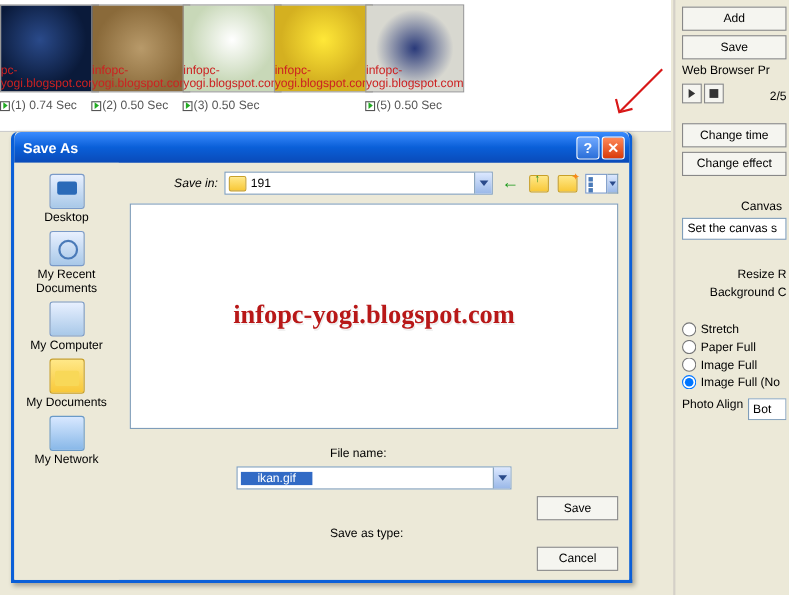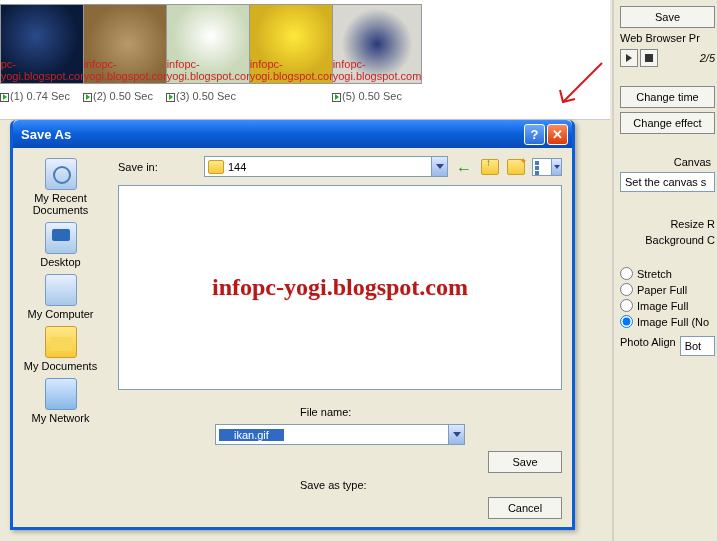--- a/index.html
+++ b/index.html
@@ -14,21 +14,21 @@
 .thumb-img.t3 { background: radial-gradient(circle at 50% 40%, #fff 0%, #c8d8b8 60%); }
 .thumb-img.t4 { background: radial-gradient(circle at 50% 40%, #ffe838 0%, #d4b020 60%); }
 .thumb-img.t5 { background: radial-gradient(circle at 50% 50%, #2a3a7a 0%, #d8d8d0 60%); }
 .thumb-cap { color: #555; font-size: 10px; padding-top: 6px; white-space: nowrap; }
 .play-tri { display: inline-flex; width: 9px; height: 9px; border: 1px solid #555; align-items: center; justify-content: center; margin-right: 1px; }
 .play-tri::before { content: ""; border-left: 4px solid #2a2; border-top: 3px solid transparent; border-bottom: 3px solid transparent; }
 
 .right-panel { position: absolute; top: 0; right: 0; width: 105px; height: 541px; background: #ece9d8; border-left: 2px solid #d4d0c8; padding: 6px 2px 0 6px; }
 .btn { height: 22px; border: 1px solid #888; background: #f5f5f0; margin-bottom: 4px; display: flex; align-items: center; justify-content: center; cursor: pointer; }
 .label-row { font-size: 11px; margin: 4px 0; color: #000; white-space: nowrap; overflow: hidden; }
-.player-row { display: flex; align-items: center; gap: 2px; margin: 4px 0; height: 20px; font-style: italic; }
+.player-row { display: flex; align-items: flex-end; gap: 2px; margin: 4px 0; height: 20px; }
 .pbtn { width: 18px; height: 18px; border: 1px solid #888; background: #f5f5f0; display: flex; align-items: center; justify-content: center; }
 .pbtn.play::before { content: ""; border-left: 6px solid #333; border-top: 4px solid transparent; border-bottom: 4px solid transparent; }
 .pbtn.stop::before { content: ""; width: 8px; height: 8px; background: #333; }
 .input-box { height: 20px; border: 1px solid #7f9db9; background: #fff; padding: 2px 4px; display: flex; align-items: center; overflow: hidden; white-space: nowrap; }
 .radio-row { display: flex; align-items: center; gap: 4px; margin: 3px 0; white-space: nowrap; }
 .radio-row input { margin: 0; }
 
 .arrow { position: absolute; top: 60px; left: 555px; width: 50px; height: 50px; }
 
 .dialog { position: absolute; top: 120px; left: 10px; width: 565px; height: 410px; border: 3px solid #0a5fd8; border-top: none; border-radius: 6px 6px 0 0; background: #ece9d8; box-shadow: 2px 2px 5px rgba(0,0,0,.3); }
@@ -47,21 +47,21 @@
 .pi-desktop { background: linear-gradient(#e8f0ff,#a8c8e8); border: 1px solid #7a9ac8; position: relative; }
 .pi-desktop::after { content: ""; position: absolute; width: 18px; height: 12px; background: #2a6ab8; top: 6px; left: 6px; border-radius: 2px; }
 .pi-docs { background: linear-gradient(#ffe888,#f8c838); border: 1px solid #c8a028; position: relative; }
 .pi-docs::before { content: ""; position: absolute; width: 22px; height: 14px; background: #f8d858; top: 10px; left: 4px; border-radius: 2px; }
 .pi-computer { background: linear-gradient(#e8f0ff,#a8c8e8); border: 1px solid #7a9ac8; }
 .pi-network { background: linear-gradient(#d8e8ff,#88b8e8); border: 1px solid #6a9ac8; }
 .place-label { font-size: 11px; line-height: 12px; }
 
 .dialog-main { flex: 1; padding: 8px 10px; display: flex; flex-direction: column; }
 .top-row { display: flex; align-items: center; gap: 6px; margin-bottom: 8px; }
-.top-row-label { width: 80px; text-align: left; }
+.top-row-label { width: 80px; text-align: right; font-style: italic; }
 .savein-combo { flex: 1; height: 21px; border: 1px solid #7f9db9; background: #fff; display: flex; align-items: center; padding: 0 3px; }
 .folder-glyph { width: 16px; height: 14px; background: linear-gradient(#ffe888,#f8c838); border: 1px solid #c8a028; border-radius: 2px; margin-right: 4px; }
 .combo-arrow { width: 16px; height: 19px; background: linear-gradient(#dce8ff,#9ab8e8); border-left: 1px solid #7f9db9; margin-left: auto; margin-right: -3px; display: flex; align-items: center; justify-content: center; }
 .combo-arrow::before { content: ""; border-top: 5px solid #2a4a8a; border-left: 4px solid transparent; border-right: 4px solid transparent; }
 .nav-icon { width: 20px; height: 20px; display: flex; align-items: center; justify-content: center; }
 .ni-back { color: #1a9a1a; font-size: 16px; font-weight: bold; }
 .ni-up { width: 18px; height: 16px; background: linear-gradient(#ffe888,#f8c838); border: 1px solid #c8a028; border-radius: 2px; position: relative; }
 .ni-up::after { content: "↑"; position: absolute; top: -3px; left: 4px; color: #1a8a1a; font-weight: bold; font-size: 10px; }
 .ni-new { width: 18px; height: 16px; background: linear-gradient(#ffe888,#f8c838); border: 1px solid #c8a028; border-radius: 2px; position: relative; }
 .ni-new::after { content: "✦"; position: absolute; top: -4px; right: -3px; color: #f88818; font-size: 9px; }
@@ -116,20 +116,21 @@
     </div>
   </div>
 </div>
 
 <svg class="arrow">
     <line x1="47" y1="3" x2="8" y2="42" stroke="#d81818" stroke-width="2"></line>
     <polyline points="5,30 8,42 20,39" fill="none" stroke="#d81818" stroke-width="2"></polyline>
   </svg>
 
 <div class="right-panel">
+  <div class="btn">Add</div>
   <div class="btn">Save</div>
   <div class="label-row">Web Browser Pr</div>
   <div class="player-row">
     <div class="pbtn play"></div>
     <div class="pbtn stop"></div>
     <span style="margin-left:auto">2/5</span>
   </div>
   <div style="height:14px"></div>
   <div class="btn">Change time</div>
   <div class="btn">Change effect</div>
@@ -164,46 +165,46 @@
 
 <div class="dialog">
   <div class="titlebar">
     <span class="titlebar-text">Save As</span>
     <div class="title-btn help">?</div>
     <div class="title-btn close">✕</div>
   </div>
   <div class="dialog-body">
     <div class="places">
       <div class="place">
+          <div class="place-icon pi-desktop"></div>
+          <div class="place-label">Desktop</div>
+        </div>
+      <div class="place">
           <div class="place-icon pi-recent"></div>
           <div class="place-label">My Recent Documents</div>
-        </div>
-      <div class="place">
-          <div class="place-icon pi-desktop"></div>
-          <div class="place-label">Desktop</div>
         </div>
       <div class="place">
           <div class="place-icon pi-computer"></div>
           <div class="place-label">My Computer</div>
         </div>
       <div class="place">
           <div class="place-icon pi-docs"></div>
           <div class="place-label">My Documents</div>
         </div>
       <div class="place">
           <div class="place-icon pi-network"></div>
           <div class="place-label">My Network</div>
         </div>
     </div>
     <div class="dialog-main">
       <div class="top-row">
         <span class="top-row-label">Save in:</span>
         <div class="savein-combo">
           <div class="folder-glyph"></div>
-          <span>144</span>
+          <span>191</span>
           <div class="combo-arrow"></div>
         </div>
         <div class="nav-icon ni-back">←</div>
         <div class="nav-icon">
             <div class="ni-up"></div>
           </div>
         <div class="nav-icon">
             <div class="ni-new"></div>
           </div>
         <div style="display:flex">

